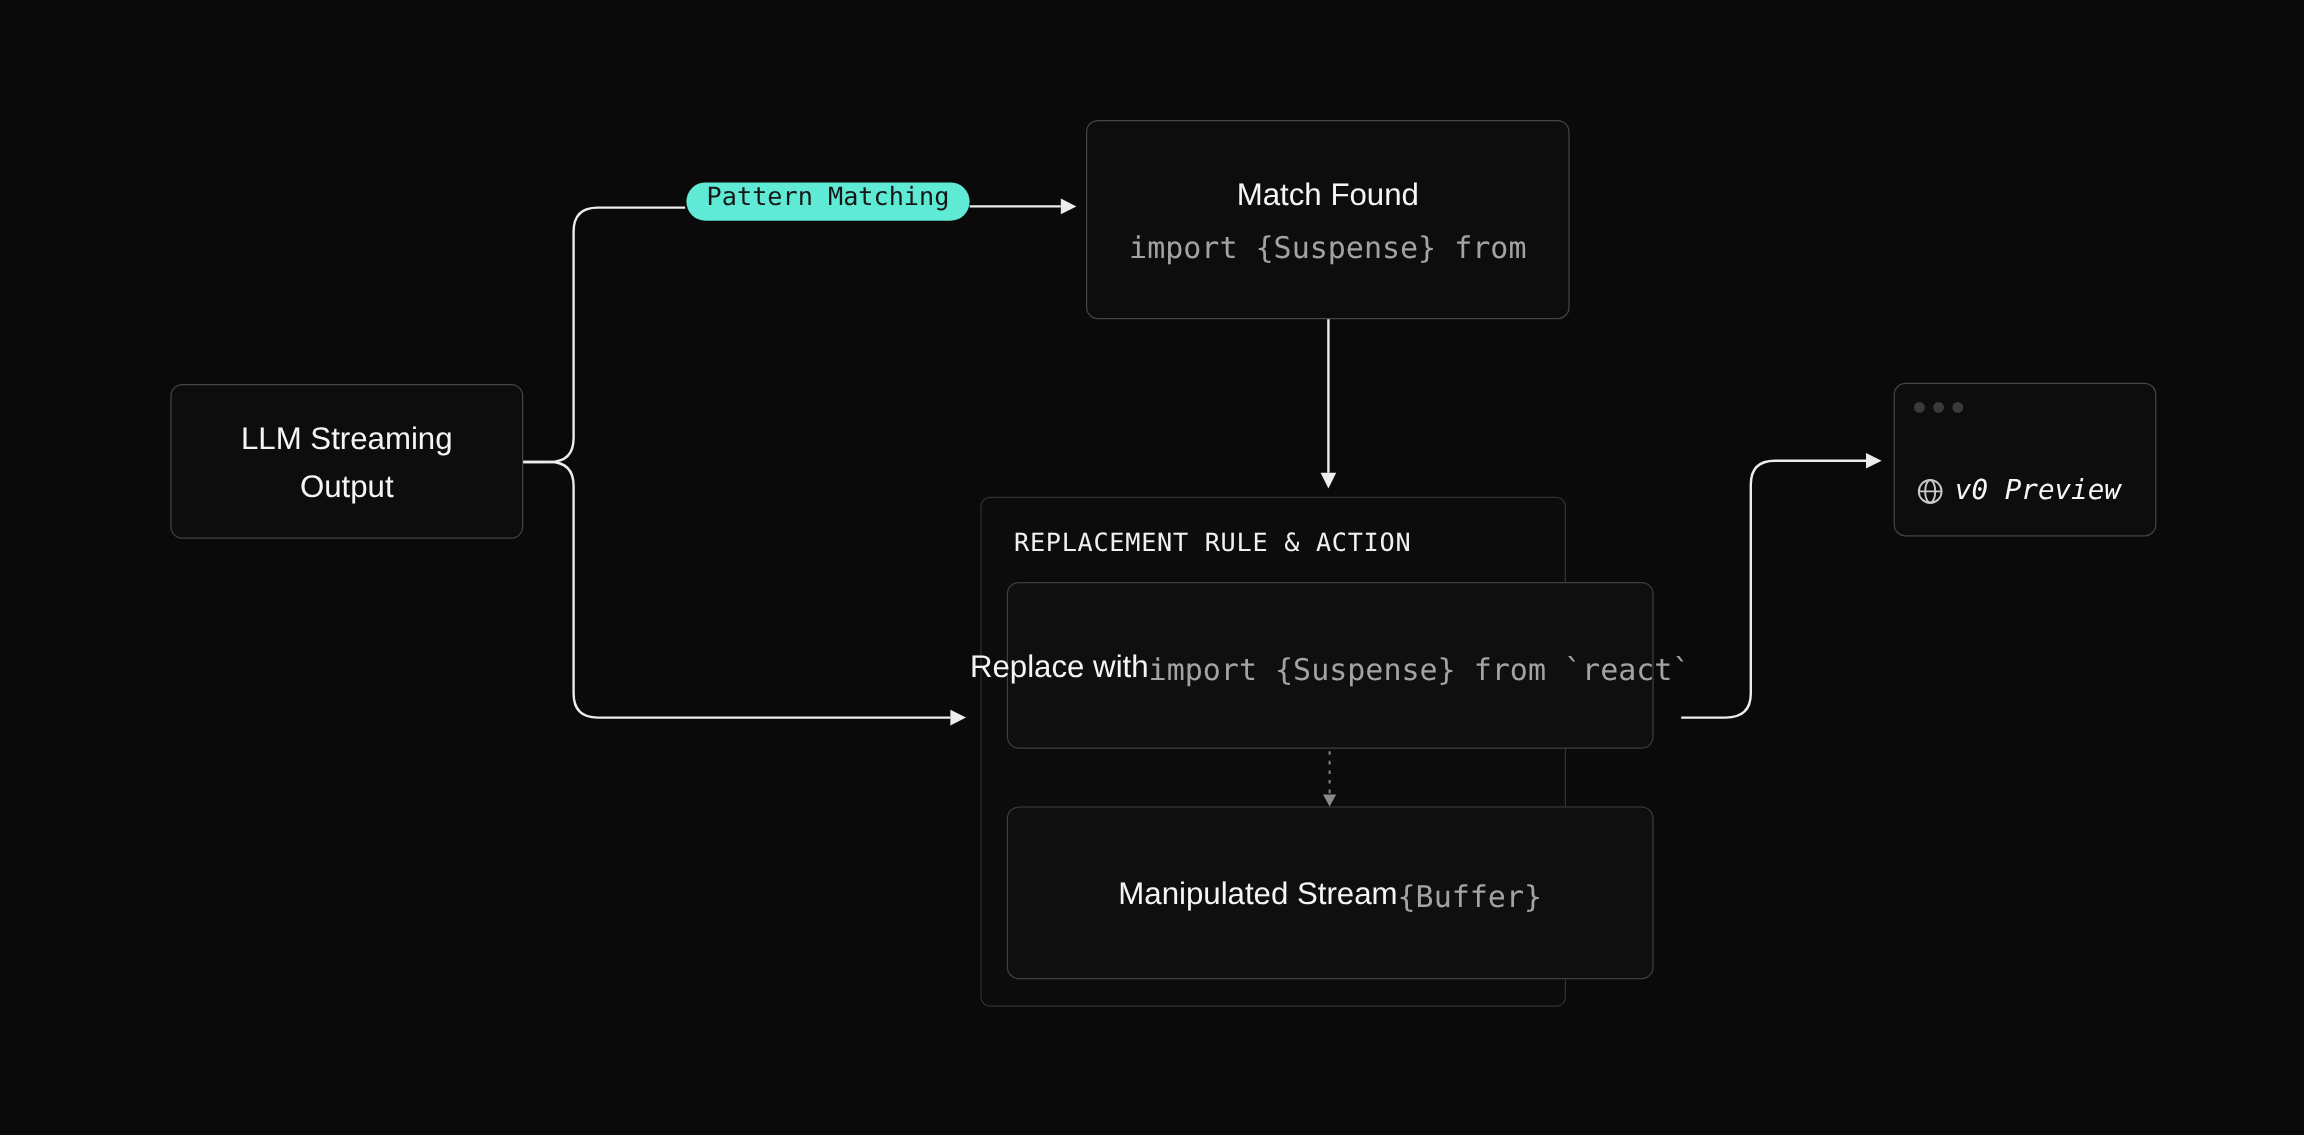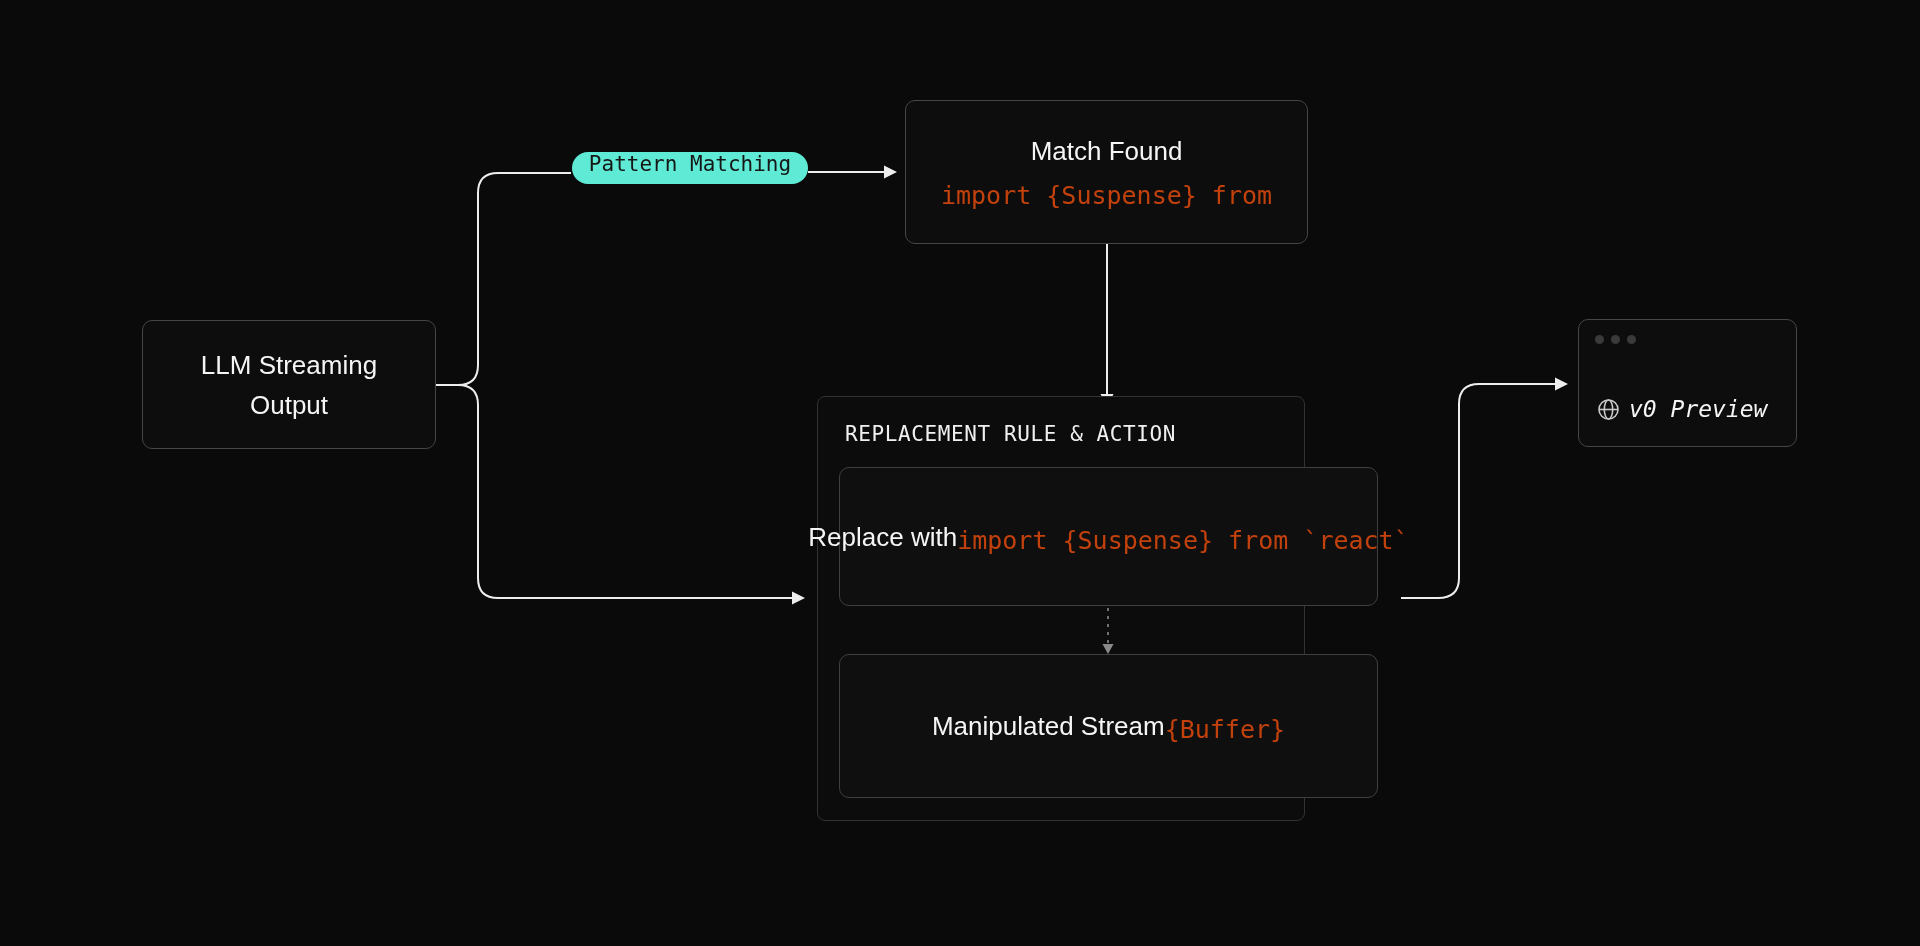--- a/index.html
+++ b/index.html
@@ -33,50 +33,50 @@
     z-index: 2;
   }
   .node-title {
     color: #f5f5f5;
     font-size: 26px;
     line-height: 40px;
     text-align: center;
     white-space: nowrap;
   }
   .node-code {
-    color: #c2410c;
+    color: #a3a3a3;
     font-family: "DejaVu Sans Mono", monospace;
     font-size: 25px;
     line-height: 34px;
     margin-top: 8px;
     white-space: nowrap;
   }
   .llm-box   { left: 142px; top: 320px; width: 294px; height: 129px; }
-  .match-box { left: 905px; top: 100px; width: 403px; height: 144px; }
+  .match-box { left: 905px; top: 100px; width: 403px; height: 166px; }
 
   .pill {
     position: absolute;
     left: 572px; top: 152px;
     width: 236px; height: 32px;
     box-sizing: border-box;
     background: #5eead4;
     border-radius: 999px;
     display: flex;
     align-items: flex-start;
     justify-content: center;
     z-index: 3;
     color: #161616;
     font-family: "DejaVu Sans Mono", monospace;
     font-size: 21px;
     white-space: nowrap;
   }
 
   .container-box {
     position: absolute;
-    left: 817px; top: 396px;
+    left: 817px; top: 414px;
     width: 488px; height: 425px;
     box-sizing: border-box;
     background: #0c0c0c;
     border: 1.5px solid #323232;
     border-radius: 8px;
     z-index: 2;
   }
   .container-header {
     position: absolute;
     left: 27px; top: 25px;

